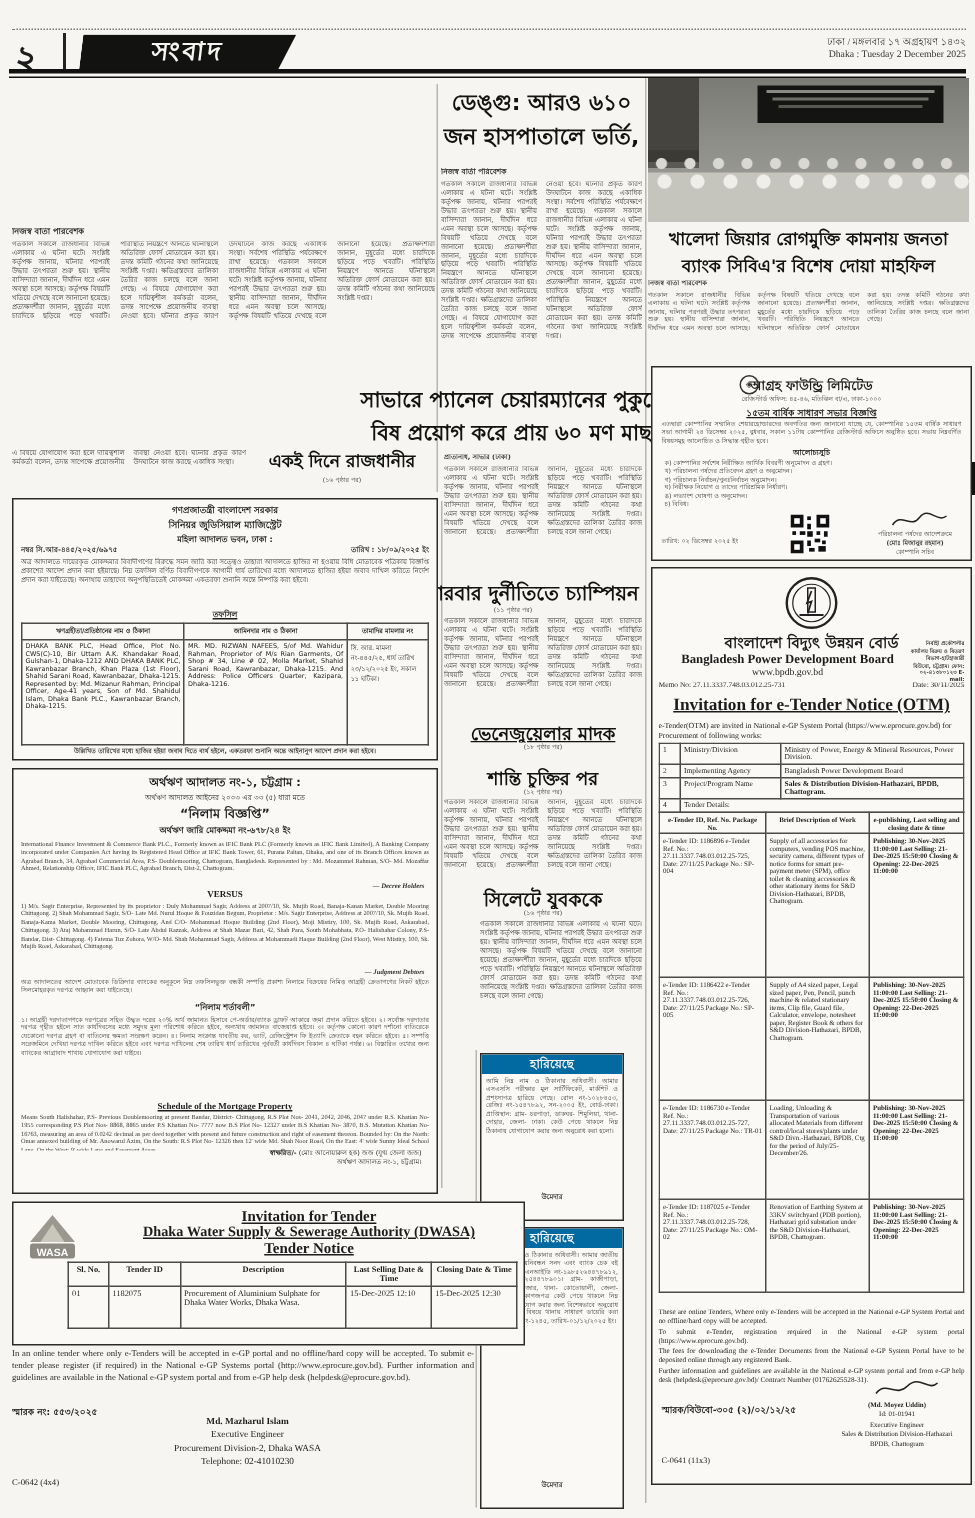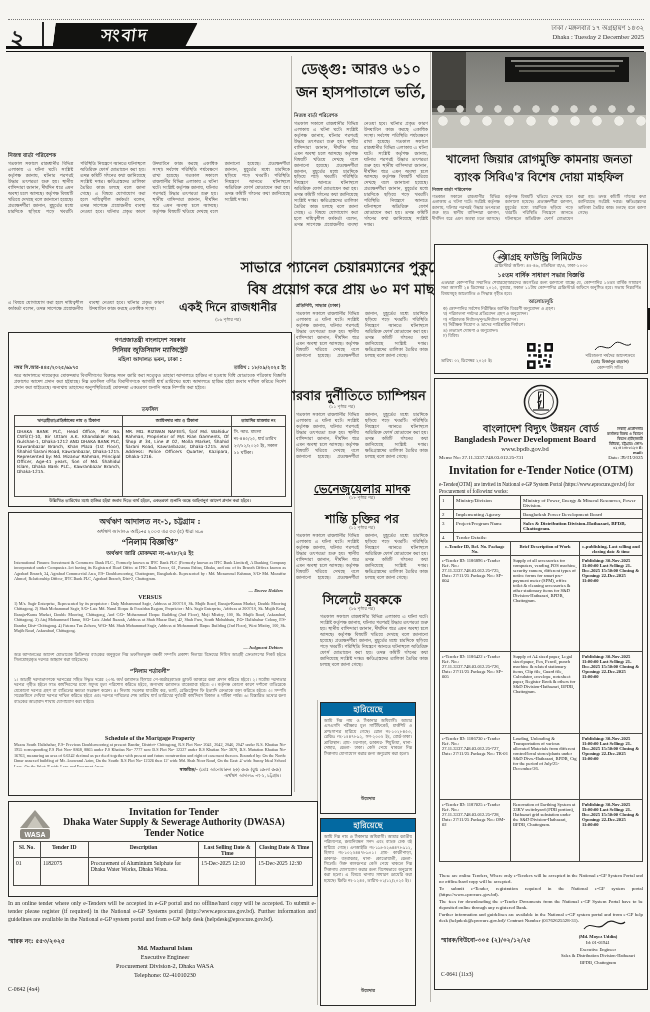--- a/index.html
+++ b/index.html
@@ -1,21 +1,21 @@
 <!DOCTYPE html>
 <html><head>
 <meta charset="utf-8">
 <style>
   html,body{margin:0;padding:0;background:#888;}
   #page{position:relative;width:650px;height:1012px;background:#f6f5f1;font-family:"DejaVu Sans",sans-serif;color:#1c1c1c;overflow:hidden;margin:0 auto;}
   .abs{position:absolute;overflow:hidden;}
   .ctr{text-align:center;}
   .b{font-weight:bold;}
   .jus{text-align:justify;}
-  .u{}
+  .u{text-decoration:underline;}
   .rule{background:#111;}
   .vline{background:#b9b6af;width:1px;}
   .t42{font-size:4.2px;line-height:1.3;color:#3a3a38;}
   .t45{font-size:4.5px;line-height:1.32;color:#343432;}
   .t48{font-size:4.8px;line-height:1.32;color:#2e2e2c;}
   .t5{font-size:5px;line-height:1.3;color:#2c2c2a;}
   .t55{font-size:5.5px;line-height:1.3;color:#262624;}
   .cols2{column-count:2;column-gap:6px;}
   .cols3{column-count:3;column-gap:5px;}
   .cols4{column-count:4;column-gap:7px;}
@@ -269,40 +269,40 @@
         </tr>
       </tbody>
         </table>
     </div>
     <div class="t42 ctr b">উল্লিখিত তারিখের মধ্যে হাজির হইয়া জবাব দিতে ব্যর্থ হইলে, একতরফা শুনানি অন্তে আইনানুগ আদেশ প্রদান করা হইবে।</div>
   </div>
 
   <div class="abs box" style="left:8px;top:512px;width:282px;height:282px;">
     <div class="b ctr" style="font-size:7.5px;margin-top:3px;">অর্থঋণ আদালত নং-১, চট্টগ্রাম :</div>
     <div class="ctr" style="font-size:4.8px;">অর্থঋণ আদালত আইনের ২০০৩ এর ৩৩ (৫) ধারা মতে</div>
-    <div class="b ctr" style="font-size:8.5px;font-family:Liberation Serif, serif;">“নিলাম বিজ্ঞপ্তি”</div>
+    <div class="b ctr" style="font-size:8.5px;">“নিলাম বিজ্ঞপ্তি”</div>
     <div class="b ctr" style="font-size:5.5px;">অর্থঋণ জারি মোকদ্দমা নং-৬৭৮/২৪ ইং</div>
     <div class="t42 jus serif" style="padding:2px 5px 0;height:28px;overflow:hidden;">International Finance Investment &amp; Commerce Bank PLC., Formerly known as IFIC Bank PLC (Formerly known as IFIC Bank Limited), A Banking Company incorporated under Companies Act having its Registered Head Office at IFIC Bank Tower, 61, Purana Paltan, Dhaka, and one of its Branch Offices known as Agrabad Branch, 34, Agrabad Commercial Area, P.S- Doublemooring, Chattogram, Bangladesh. Represented by : Md. Mozammel Rahman, S/O- Md. Mozaffar Ahmed, Relationship Officer, IFIC Bank PLC, Agrabad Branch, Dist-2, Chattogram.</div>
     <div class="b t45 serif" style="text-align:right;padding-right:8px;font-style:italic;">— Decree Holders</div>
     <div class="b ctr serif" style="font-size:6px;">VERSUS</div>
     <div class="t42 jus serif" style="padding:1px 5px 0;height:44px;overflow:hidden;">1) M/s. Sagir Enterprise, Represented by its proprietor : Duly Mohammad Sagir, Address at 2007/10, Sk. Mujib Road, Banaja-Kanan Market, Double Mooring Chittagong. 2) Shah Mohammad Sagir, S/O- Late Md. Nurul Hoque &amp; Fouzidan Begum, Proprietor : M/s. Sagir Enterprise, Address at 2007/10, Sk. Mujib Road, Banaja-Kama Market, Double Mooring, Chittagong, And C/O- Mohammad Hoque Building (2nd Floor), Moji Mistiry, 100, Sk. Mujib Road, Askarabad, Chittagong. 3) Ataj Mohammad Harun, S/O- Late Abdul Razzak, Address at Shah Mazar Bari, 42, Shah Para, South Mohabhata, P.O- Halishahar Colony, P.S- Bandar, Dist- Chittagong. 4) Fatema Tuz Zohora, W/O- Md. Shah Mohammad Sagir, Address at Mohammadi Haque Building (2nd Floor), West Mistiry, 100, Sk. Mujib Road, Askarabad, Chittagong.</div>
     <div class="b t45 serif" style="text-align:right;padding-right:8px;font-style:italic;">— Judgment Debtors</div>
     <div class="t42 jus" style="padding:1px 5px 0;height:16px;overflow:hidden;">অত্র আদালতের আদেশ মোতাবেক ডিক্রিদার ব্যাংকের অনুকূলে নিম্ন তফসিলভুক্ত বন্ধকী সম্পত্তি প্রকাশ্য নিলামে বিক্রয়ের নিমিত্ত আগ্রহী ক্রেতাগণের নিকট হইতে সিলমোহরকৃত দরপত্র আহ্বান করা যাইতেছে।</div>
     <div class="b ctr" style="font-size:5.5px;">“নিলাম শর্তাবলী”</div>
     <div class="t42 jus" style="padding:1px 5px 0;height:58px;overflow:hidden;">১। আগ্রহী দরদাতাগণকে দরপত্রের সহিত উদ্ধৃত দরের ২০% অর্থ জামানত হিসাবে পে-অর্ডার/ব্যাংক ড্রাফট আকারে জমা প্রদান করিতে হইবে। ২। সর্বোচ্চ দরদাতার দরপত্র গৃহীত হইলে সাত কার্যদিবসের মধ্যে সমুদয় মূল্য পরিশোধ করিতে হইবে, অন্যথায় জামানত বাজেয়াপ্ত হইবে। ৩। কর্তৃপক্ষ কোনো কারণ দর্শানো ব্যতিরেকে যেকোনো দরপত্র গ্রহণ বা বাতিলের ক্ষমতা সংরক্ষণ করেন। ৪। নিলাম সংক্রান্ত যাবতীয় কর, ভ্যাট, রেজিস্ট্রেশন ফি ইত্যাদি ক্রেতাকে বহন করিতে হইবে। ৫। সম্পত্তি সরেজমিনে দেখিয়া দরপত্র দাখিল করিতে হইবে এবং দরপত্র দাখিলের শেষ তারিখ ধার্য তারিখের পূর্ববর্তী কার্যদিবস বিকাল ৪ ঘটিকা পর্যন্ত। ৬। বিস্তারিত তথ্যের জন্য ব্যাংকের আগ্রাবাদ শাখায় যোগাযোগ করা যাইবে।</div>
     <div class="b ctr u serif" style="font-size:6px;">Schedule of the Mortgage Property</div>
     <div class="t42 jus serif" style="padding:1px 5px 0;height:25px;overflow:hidden;">Means South Halishahar, P.S- Previous Doublemooring at present Bandar, District- Chittagong, R.S Plot Nos- 2041, 2042, 2046, 2047 under R.S. Khatian No- 1955 corresponding P.S Plot Nos- 8868, 8865 under P.S Khatian No- 7777 now B.S Plot No- 12327 under B.S Khatian No- 3870, B.S. Mutation Khatian No- 16763, measuring an area of 0.0242 decimal as per deed together with present and future construction and right of easement thereon. Bounded by: On the North: Omar annexed building of Mr. Anowarul Azim, On the South: R.S Plot No- 12326 then 12' wide Md. Shah Noor Road, On the East: 4' wide Sunny Ideal School Lane, On the West: 9' wide Lane and Easement Areas.</div>
     <div style="text-align:right;padding-right:10px;font-size:4.4px;line-height:1.35;">
       <span class="b">স্বাক্ষরিত/-</span>
       <span>(মোঃ আনোয়ারুল হক) জজ (যুগ্ম জেলা জজ)</span><br>
       <span>অর্থঋণ আদালত নং-১, চট্টগ্রাম।</span>
     </div>
   </div>
 
-  <div class="abs box" style="left:8px;top:801px;width:308px;height:94px;border-width:1.5px;">
+  <div class="abs box" style="left:8px;top:801px;width:308px;height:94px;border-width:1.5px;padding-left:32px;">
     <svg class="abs" style="left:8px;top:6px;" width="36" height="34" viewBox="0 0 36 34">
       <polygon points="18,2 33,20 3,20" fill="#9a978e"></polygon>
       <polygon points="18,8 26,20 10,20" fill="#c9c6bc"></polygon>
       <rect x="3" y="21" width="30" height="10" rx="2" fill="#8d8a81"></rect>
       <text x="18" y="29" font-size="7" text-anchor="middle" fill="#fff" font-family="Liberation Sans,sans-serif" font-weight="bold">WASA</text>
     </svg>
     <div class="b ctr u serif" style="font-size:10px;margin-top:4px;margin-left:40px;width:250px;">Invitation for Tender</div>
     <div class="b ctr u serif" style="font-size:9.5px;margin-left:40px;width:250px;">Dhaka Water Supply &amp; Sewerage Authority (DWASA)</div>
     <div class="b ctr u serif" style="font-size:10px;margin-left:40px;width:250px;">Tender Notice</div>
     <div style="padding:3px 4px 0;">

